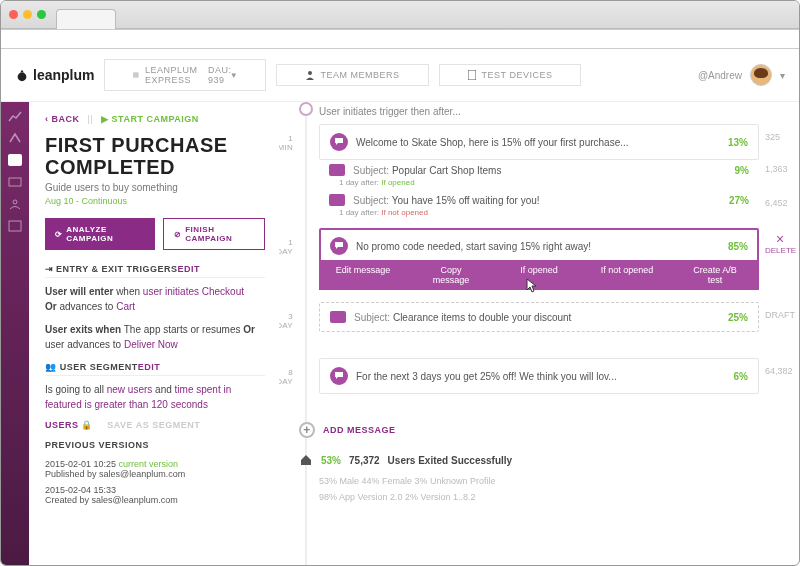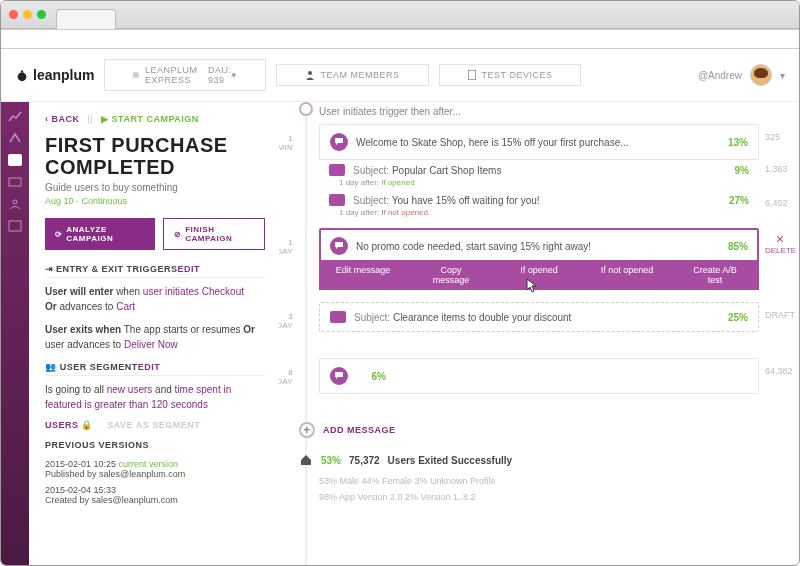--- a/index.html
+++ b/index.html
@@ -275,20 +275,21 @@
     </div>
     <div class="cnt" style="top:208px;">DRAFT</div>
 
     <div class="tlabel" style="top:266px;">8 DAY</div>
     <div class="card" style="top:256px;">
       <div class="ic">
           <svg viewBox="0 0 10 10">
             <path d="M1 1h8v5H4l-2 2V6H1z"></path>
           </svg>
         </div>
+      <div class="ctext">For the next 3 days you get 25% off! We think you will lov...</div>
       <div class="pct">6%</div>
     </div>
     <div class="cnt" style="top:264px;">64,382</div>
 
     <div class="addmsg" style="top:320px;">
       <div class="plus">+</div>
       <span>ADD MESSAGE</span>
     </div>
 
     <div class="exitrow" style="top:352px;">

